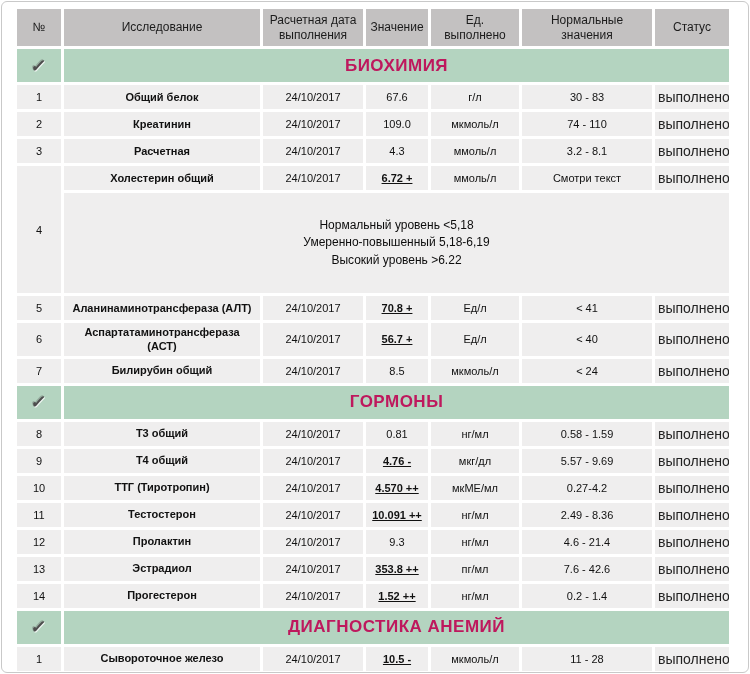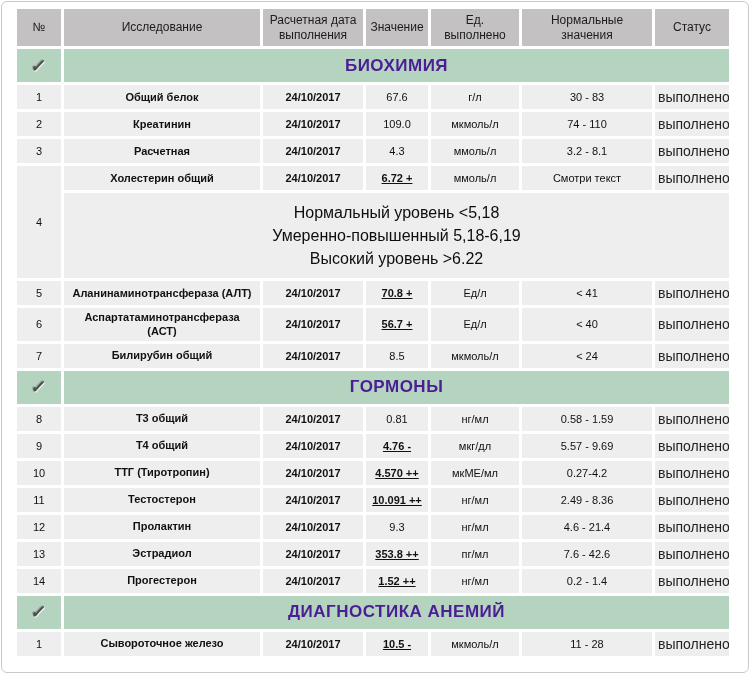--- a/index.html
+++ b/index.html
@@ -50,48 +50,48 @@
     line-height: 1.25;
     padding: 2px 1px;
   }
   tr.section-row td {
     background: #b4d4c0;
     height: 33px;
   }
   td.section-title {
     font-size: 17px;
     font-weight: bold;
-    color: #4c1d95;
+    color: #be185d;
     letter-spacing: 0.5px;
   }
   td.check-cell { font-size: 18px; }
   .check-glyph {
     display: inline-block;
     color: #4d4d4d;
     font-weight: bold;
     transform: skewX(-10deg);
     text-shadow: 1px 1px 0 rgba(255,255,255,0.8), -1px -1px 0 rgba(90,90,90,0.35);
   }
   tbody td {
     background: #efeeee;
     height: 24px;
     padding: 2px 3px;
   }
   td.cell-name {
     font-weight: bold;
     white-space: pre-line;
     line-height: 1.3;
   }
-  td.cell-date { font-weight: bold; margin-left: 6px; }
+  td.cell-date { font-weight: normal; margin-left: 6px; }
   td.cell-value.flagged { font-weight: bold; text-decoration: underline; }
   td.cell-note {
-    font-size: 16px;
+    font-size: 12px;
     line-height: 1.45;
     white-space: pre-line;
-    height: 85px;
+    height: 100px;
     color: #0d0d0d;
   }
   td.cell-status { font-size: 14px; color: #222; }
 </style>
 </head>
 <body>
 
 <div class="frame">
   <table class="results">
     <colgroup>

